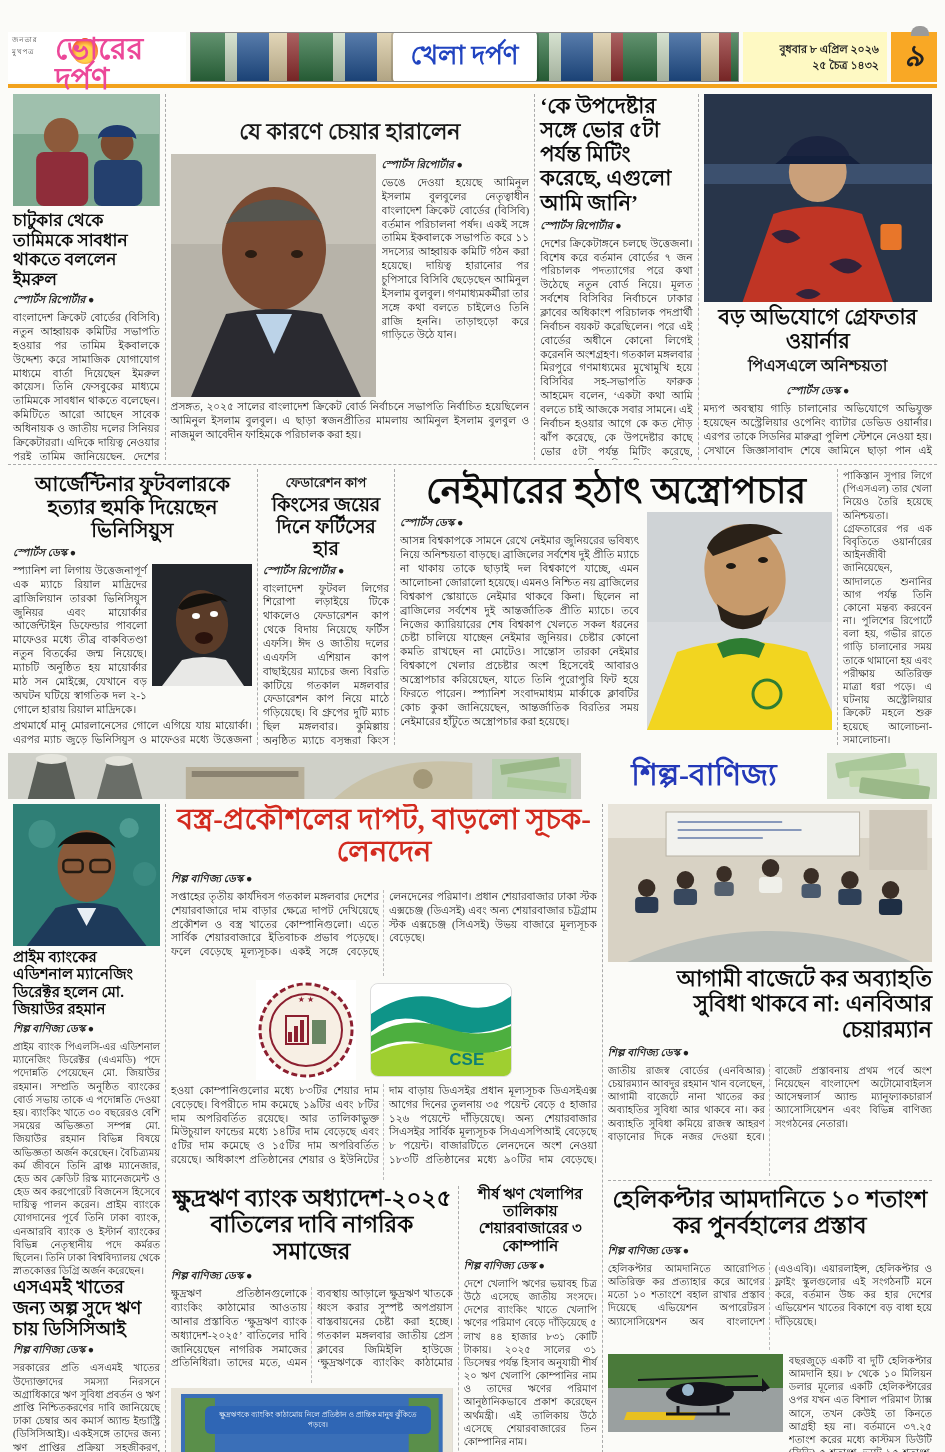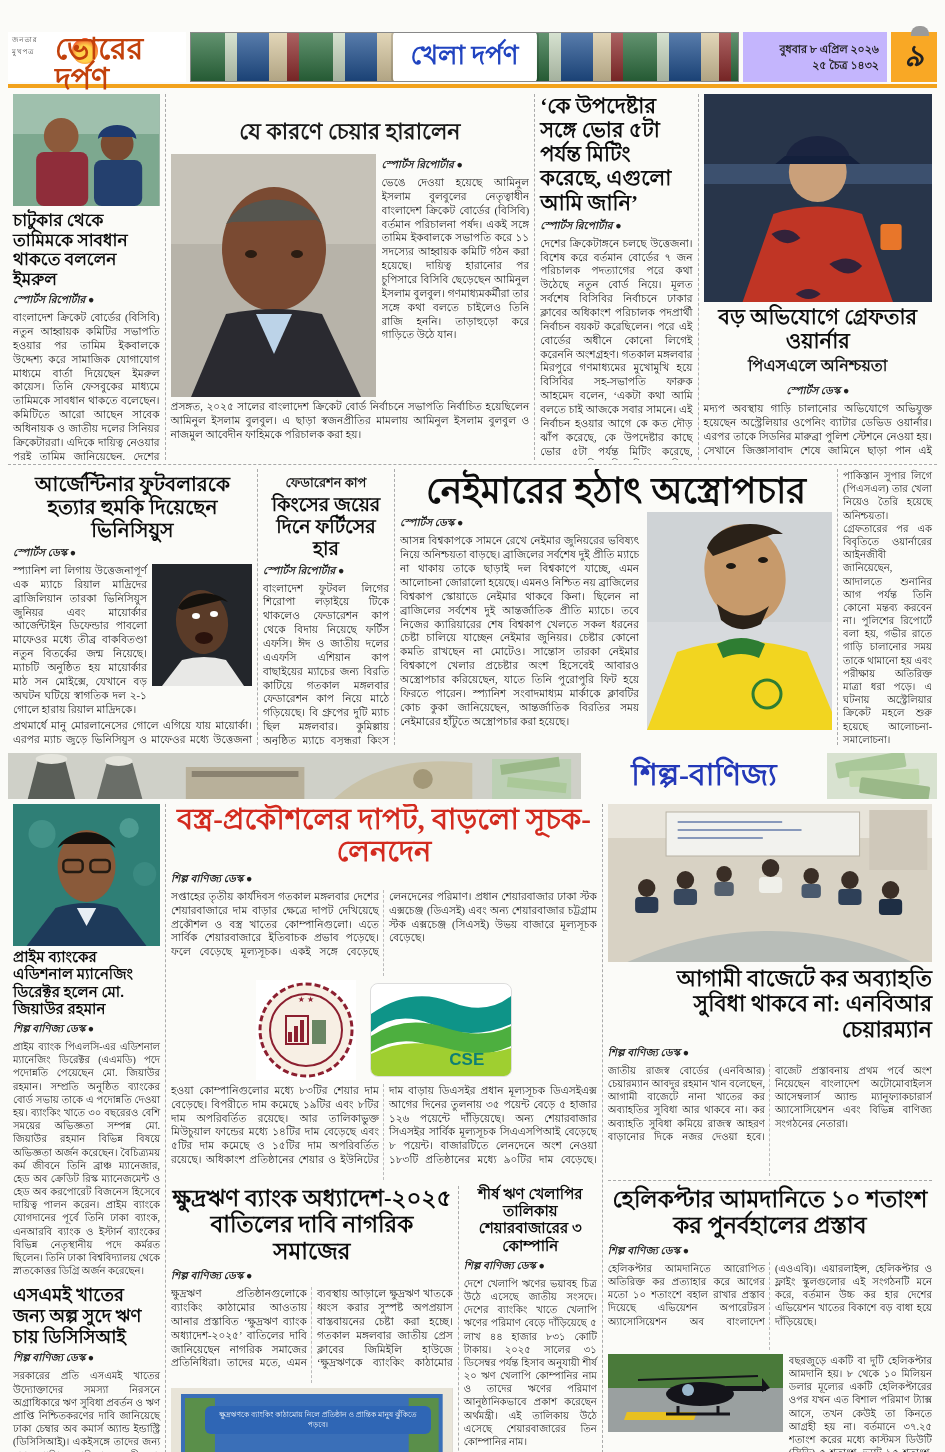--- a/index.html
+++ b/index.html
@@ -5,30 +5,30 @@
   html,body{margin:0;padding:0;background:#9a9a9a;}
   .page{position:relative;width:945px;height:1452px;margin:0 auto;background:#fbfbf8;
         font-family:"Liberation Serif",serif;color:#1a1a1a;overflow:hidden;
         box-shadow:0 0 6px rgba(0,0,0,.4);}
   .inner{padding:0 8px;}
   
   .topspace{height:32px;}
   .masthead{display:flex;align-items:stretch;gap:4px;height:50px;}
   .logo-box{width:170px;background:#fff;display:flex;justify-content:center;padding:2px 4px;position:relative;}
   .logo-tag{font-size:7px;color:#444;letter-spacing:1px;}
-  .logo-name{font-size:30px;font-weight:bold;color:#c2410c;line-height:1;position:relative;z-index:1;}
+  .logo-name{font-size:30px;font-weight:bold;color:#ec4899;line-height:1;position:relative;z-index:1;}
   .logo-sun{position:absolute;left:64px;top:6px;width:26px;height:26px;border-radius:50%;
             background:radial-gradient(circle at 50% 60%, #ffd24a 0 40%, #f2522a 75%, transparent 76%);z-index:0;}
   .collage{flex:1;position:relative;border:1px solid #888;overflow:hidden;
      background:repeating-linear-gradient(90deg,#2d6e3f 0 34px,#c8d8c0 34px 46px,#20508f 46px 78px,#d8c8a0 78px 96px,#8f2d2d 96px 108px);}
   .collage::after{content:"";position:absolute;inset:0;background:linear-gradient(180deg,rgba(255,255,255,.25),rgba(0,0,0,.18));}
   .collage-pill{position:absolute;left:50%;top:50%;transform:translate(-50%,-50%);
      background:#fff;border-radius:4px;padding:3px 18px;z-index:2;box-shadow:0 0 0 2px rgba(0,0,0,.15);}
   .collage-pill span{font-size:26px;font-weight:bold;color:#2144c0;white-space:nowrap;}
-  .date-box{width:128px;background:#c4b5fd;display:flex;flex-direction:column;justify-content:center;
+  .date-box{width:128px;background:#fef9c3;display:flex;flex-direction:column;justify-content:center;
             align-items:flex-end;padding:2px 8px;font-size:11px;font-weight:bold;color:#222;line-height:1.5;}
   .pagenum-box{width:46px;background:#f9a825;display:flex;align-items:center;justify-content:center;position:relative;}
   .pagenum-box::before{content:"";position:absolute;top:-6px;right:8px;width:18px;height:10px;border-radius:8px 8px 0 0;background:#9a9a9a;}
   .pagenum{font-size:30px;font-weight:bold;color:#222;font-style:italic;}
   .orange-rule{height:4px;background:#f2a21c;margin-top:2px;}
   
   .hl{font-weight:bold;color:#0d0d0d;line-height:1.15;}
   .byline{font-size:10.5px;font-weight:bold;font-style:italic;color:#222;margin:3px 0 2px;}
   .bt{font-size:10.5px;line-height:1.32;text-align:justify;color:#1c1c1c;}
   .bt2{columns:2;column-gap:10px;column-rule:1px dashed #bbb;}
@@ -63,21 +63,21 @@
   .ney-flex{display:flex;gap:8px;}
   
   .biz-banner{display:flex;height:46px;margin-top:8px;gap:4px;align-items:stretch;}
   .biz-title{width:238px;display:flex;align-items:center;justify-content:center;}
   .biz-title span{font-size:30px;font-weight:bold;color:#2338b8;}
   .biz-row{display:flex;height:664px;overflow:hidden;margin-top:5px;}
   .b-left{width:152px;}
   .b-center{width:440px;}
   .b-right{width:335px;}
   .prime-hl{font-size:15px;margin-top:3px;}
-  .sme-hl{font-size:18px;margin-top:8px;}
+  .sme-hl{font-size:18px;}
   .index-hl{font-size:29px;color:#d32b1f;text-align:center;line-height:1.1;}
   .logo-row{display:flex;gap:14px;align-items:center;justify-content:center;margin:4px 0;}
   .subrow{display:flex;margin-top:6px;}
   .micro{width:292px;padding-right:5px;}
   .defaulters{width:138px;padding-left:5px;border-left:1px dashed #aaa;}
   .micro-hl{font-size:23px;text-align:center;}
   .def-hl{font-size:15px;text-align:center;}
   .nbr-hl{font-size:22px;text-align:right;margin-top:4px;margin-left:45px;}
   .heli-hl{font-size:23px;text-align:center;margin-top:6px;}
   .banner-overlay{position:absolute;left:12%;top:14%;width:76%;background:#2f66b5;border-radius:6px;

